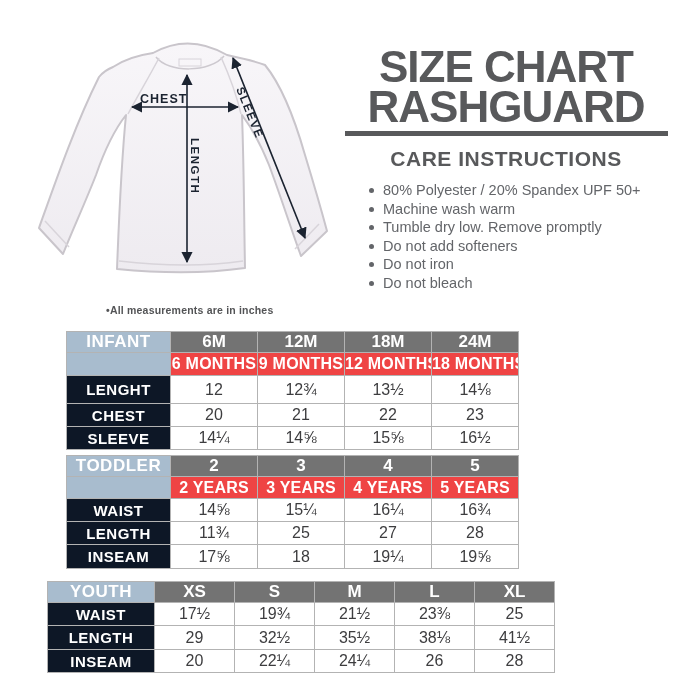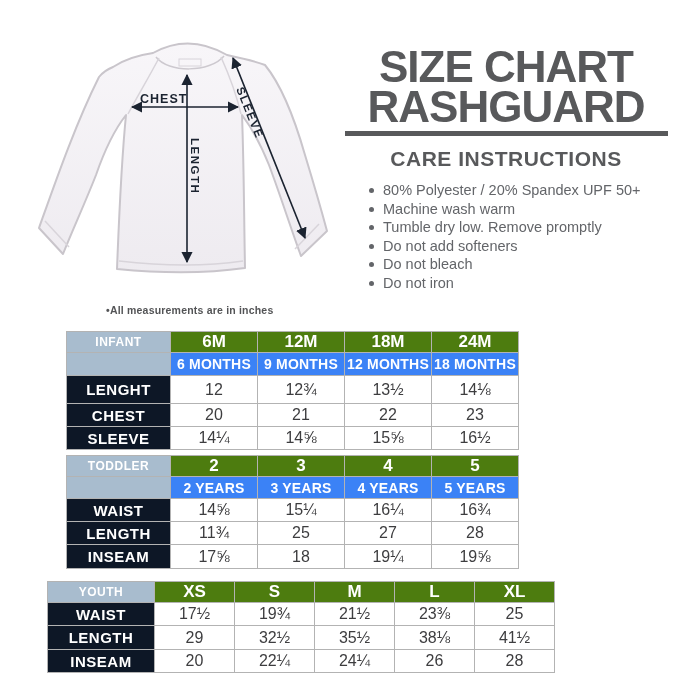--- a/index.html
+++ b/index.html
@@ -19,25 +19,25 @@
              border-radius:50%;background:#636569;}
 
   
   .measure-note{position:absolute;left:106px;top:304px;color:#535456;
                 font-weight:bold;font-size:10.5px;letter-spacing:0.2px;}
 
   
   table.size-table{position:absolute;border-collapse:collapse;table-layout:fixed;background:#fff;}
   table.size-table td{border:1px solid #b3b3b3;text-align:center;vertical-align:middle;
                       padding:0;overflow:hidden;white-space:nowrap;}
-  td.cat{background:#a8bcce;color:#ffffff;font-weight:bold;font-size:12px;letter-spacing:0.5px;
+  td.cat{background:#a8bcce;color:#ffffff;font-weight:bold;font-size:17px;letter-spacing:0.5px;
          border-right:2px solid #ffffff;}
   td.catb{background:#a8bcce;border-right:2px solid #ffffff;border-top:1px solid #c6d0da;}
-  td.hdr{background:#4d7c0f;color:#ffffff;font-weight:bold;font-size:17px;}
-  td.sub{background:#3b82f6;color:#ffffff;font-weight:bold;font-size:14px;letter-spacing:0.2px;}
+  td.hdr{background:#737373;color:#ffffff;font-weight:bold;font-size:17px;}
+  td.sub{background:#ef4444;color:#ffffff;font-weight:bold;font-size:16px;letter-spacing:0.2px;}
   td.rowlab{background:#0d1726;color:#ffffff;font-weight:bold;font-size:15px;letter-spacing:0.5px;
             border-right:2px solid #ffffff;}
   td.val{color:#3d3d3f;font-size:16px;}
   #table-infant{left:66px;top:331px;width:452px;}
   #table-toddler{left:66px;top:455px;width:452px;}
   #table-youth{left:47px;top:581px;width:508px;}
 
   
   .shirt-wrap{position:absolute;left:33px;top:25px;width:305px;height:270px;}
 </style>
@@ -98,22 +98,22 @@
     <div>SIZE CHART</div>
     <div>RASHGUARD</div>
   </div>
   <div class="title-rule"></div>
   <div class="care-heading">CARE INSTRUCTIONS</div>
   <ul class="care-list">
     <li>80% Polyester / 20% Spandex UPF 50+</li>
     <li>Machine wash warm</li>
     <li>Tumble dry low. Remove promptly</li>
     <li>Do not add softeners</li>
+    <li>Do not iron</li>
     <li>Do not bleach</li>
-    <li>Do not iron</li>
   </ul>
 
   <div class="measure-note">•All measurements are in inches</div>
 
   <table class="size-table" id="table-infant">
     <colgroup>
         <col style="width:104px">
         <col style="width:87px">
         <col style="width:87px">
         <col style="width:87px">

